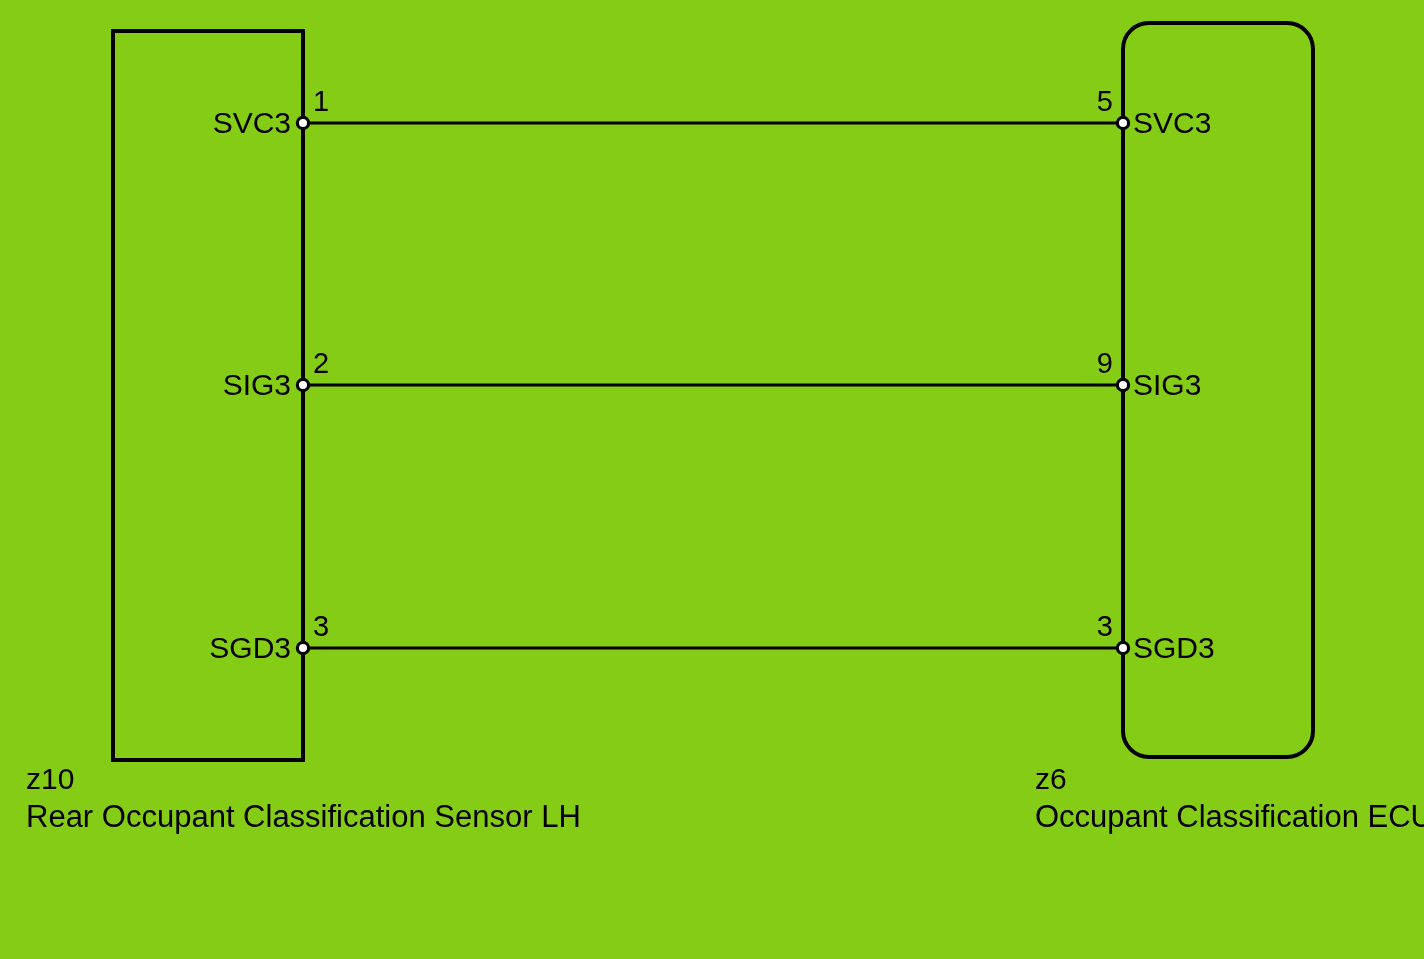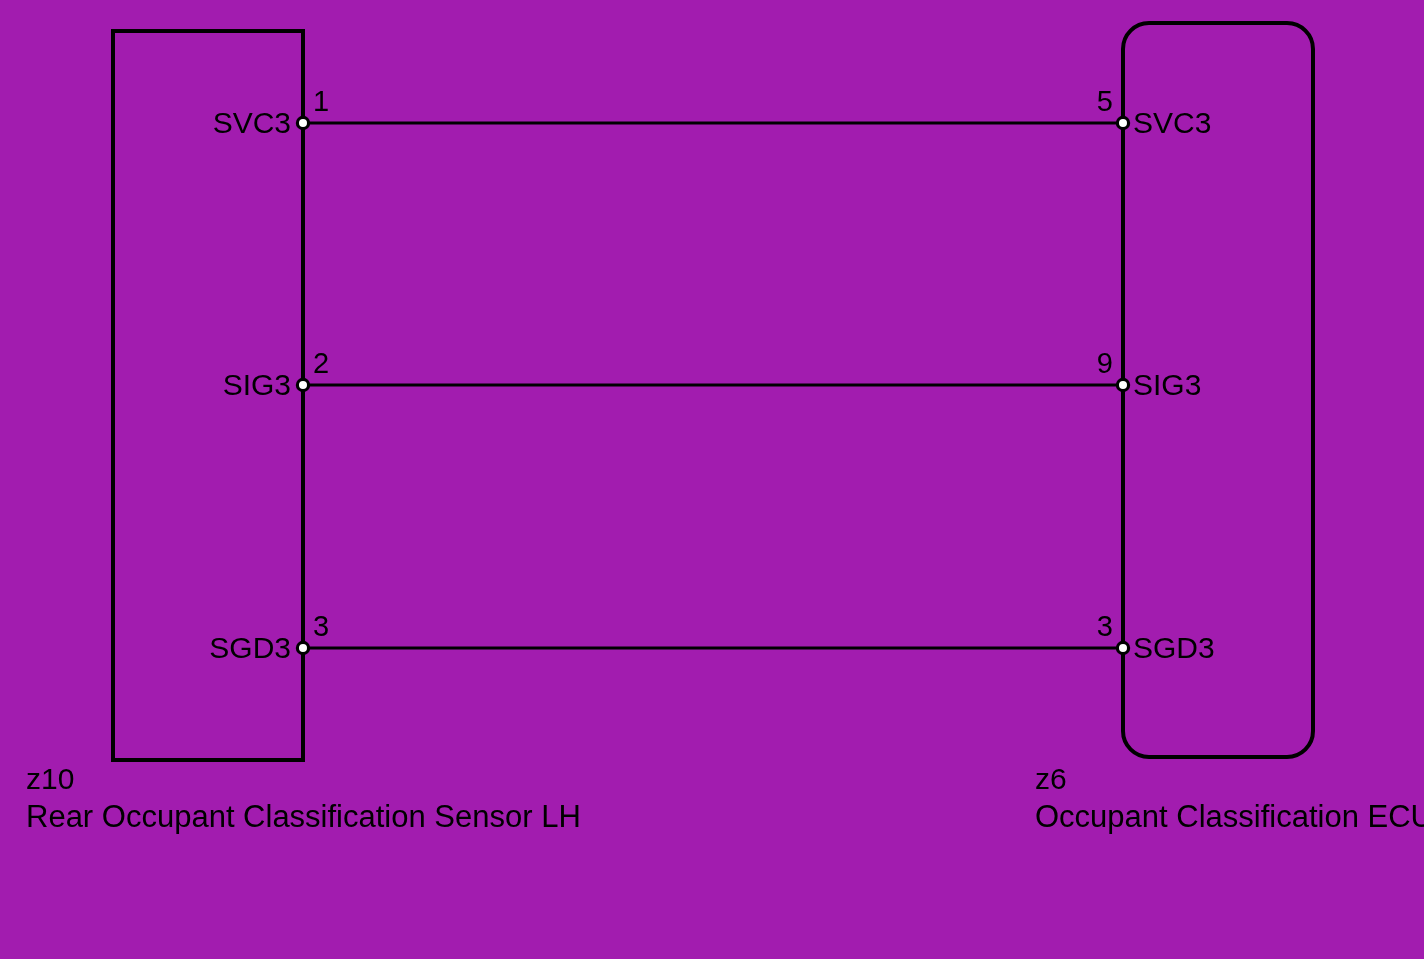--- a/index.html
+++ b/index.html
@@ -4,21 +4,21 @@
 <style>
   html, body {
     margin: 0;
     padding: 0;
     background: #ffffff;
   }
   #diagram-root {
     position: relative;
     width: 1424px;
     height: 959px;
-    background: #a21caf;
+    background: #84cc16;
     font-family: "Liberation Sans", sans-serif;
     overflow: hidden;
     text-decoration: underline;
   }
   #wiring-svg {
     position: absolute;
     left: 0;
     top: 0;
     width: 1424px;
     height: 959px;

